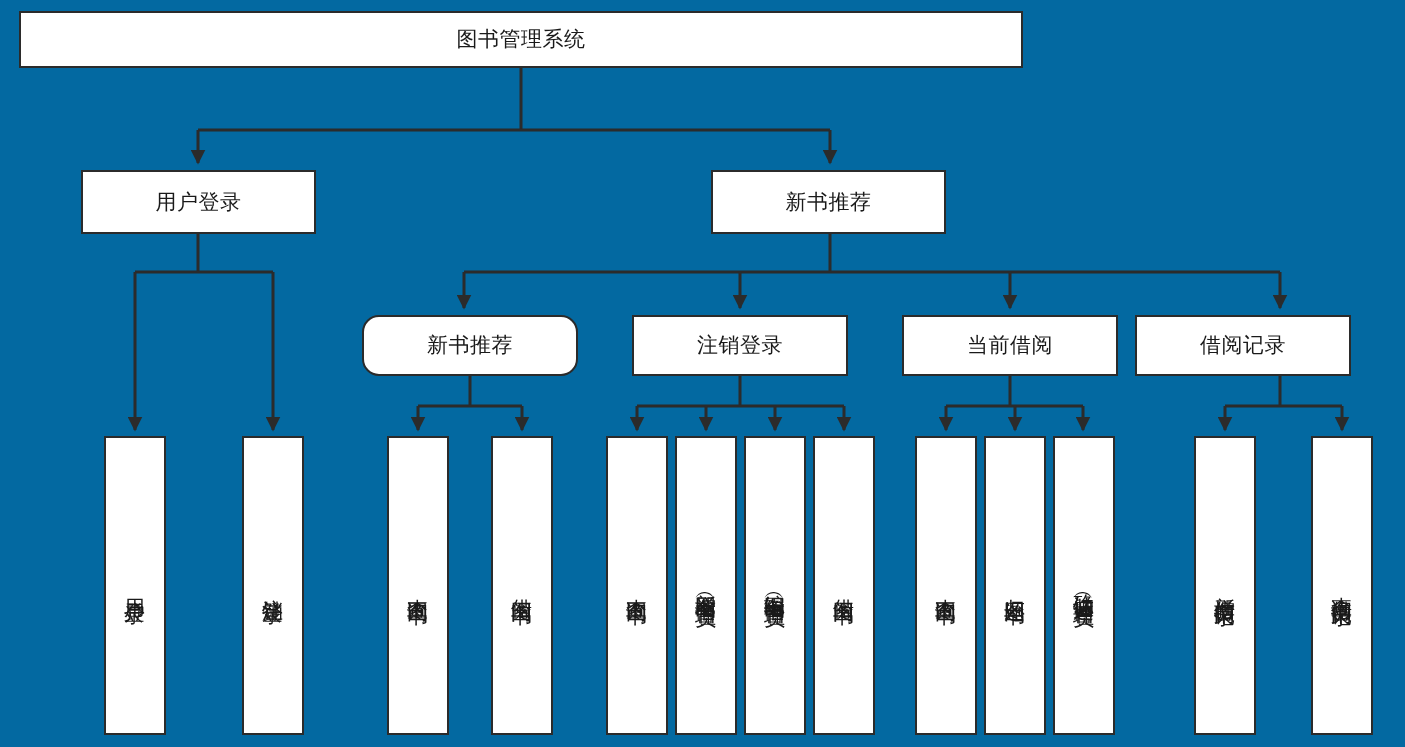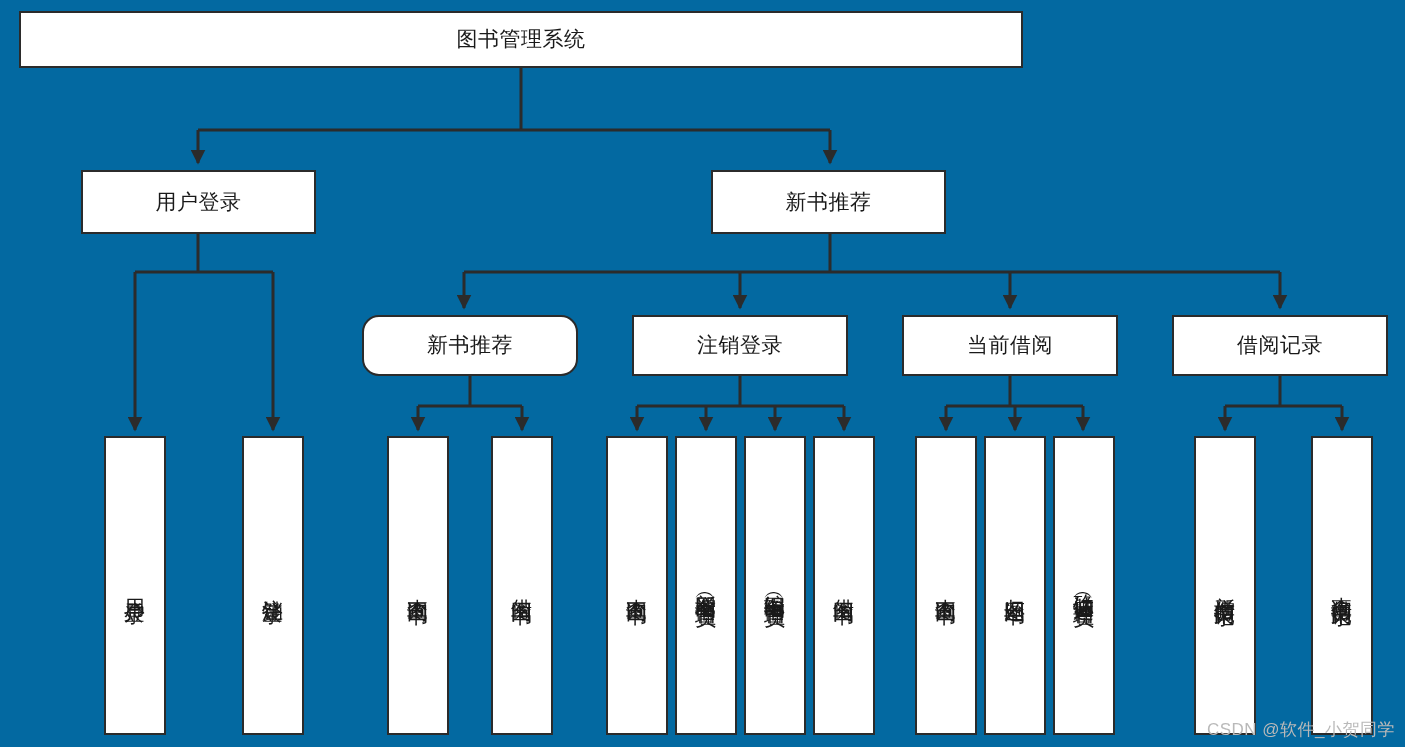--- a/index.html
+++ b/index.html
@@ -139,21 +139,21 @@
 
   <div class="node horiz" style="left:362px; top:315px; width:216px; height:61px;border-radius:17px;">
     <span class="node-label">新书推荐</span>
   </div>
   <div class="node horiz" style="left:632px; top:315px; width:216px; height:61px;">
     <span class="node-label">注销登录</span>
   </div>
   <div class="node horiz" style="left:902px; top:315px; width:216px; height:61px;">
     <span class="node-label">当前借阅</span>
   </div>
-  <div class="node horiz" style="left:1172px; top:315px; width:216px; height:61px;">
+  <div class="node horiz" style="left:1135px; top:315px; width:216px; height:61px;">
     <span class="node-label">借阅记录</span>
   </div>
 
   <div class="node vert" style="left:104px; top:436px; width:62px; height:299px;">
     <span class="node-label">用户登录</span>
   </div>
   <div class="node vert" style="left:242px; top:436px; width:62px; height:299px;">
     <span class="node-label">注销登录</span>
   </div>
 
@@ -187,15 +187,14 @@
     <span class="node-label">确认归还（管理员）</span>
   </div>
 
   <div class="node vert" style="left:1194px; top:436px; width:62px; height:299px;">
     <span class="node-label">新增借阅记录</span>
   </div>
   <div class="node vert" style="left:1311px; top:436px; width:62px; height:299px;">
     <span class="node-label">查询借阅记录</span>
   </div>
 
-  <div id="watermark">CSDN @软件_小贺同学</div>
 
 </div>
 
 </body></html>

